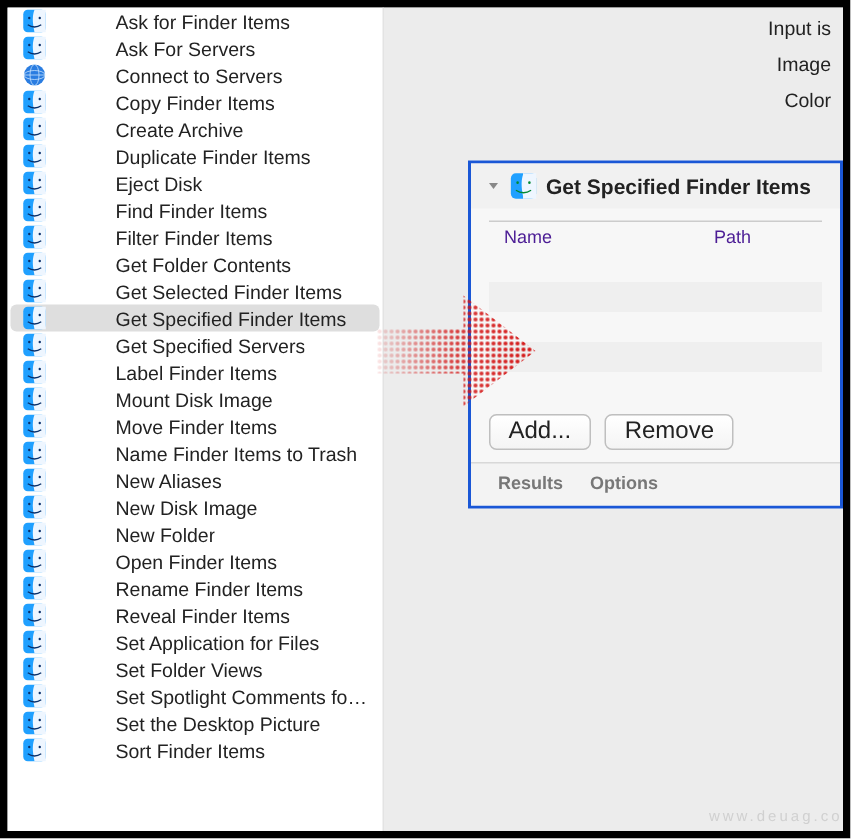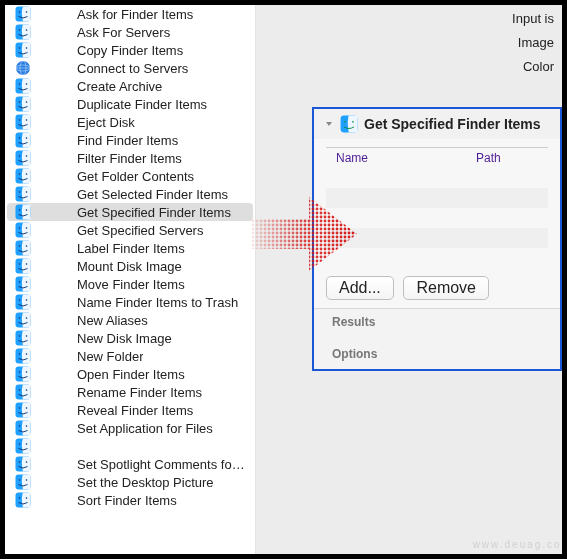--- a/index.html
+++ b/index.html
@@ -153,21 +153,20 @@
     background: linear-gradient(#ffffff, #f4f4f4);
     margin-right: 6px;
     cursor: default;
   }
   .card-footer {
     display: flex;
     border-top: 1px solid #d8d8d8;
     padding: 6px 0 8px 18px;
     gap: 18px;
     background: #f3f3f3;
-    flex-direction: column;
   }
   .card-footer .footer-tab {
     font-size: 12px;
     color: #777;
     font-weight: 600;
   }
   
   .arrow-svg {
     position: absolute;
     left: 246px;
@@ -214,50 +213,50 @@
     <circle cx="9" cy="12" r="1.6" fill="#08306b"></circle>
     <circle cx="23" cy="12" r="1.6" fill="#08306b"></circle>
     <path d="M7 21 Q16 27 25 21" stroke="#08306b" stroke-width="1.8" fill="none"></path>
   </svg>
         </span>
         <span class="label">Ask For Servers</span>
       </div>
       <div class="sidebar-item">
         <span class="icon">
           <svg width="16" height="16" viewBox="0 0 32 32">
-    <rect x="1" y="1" width="30" height="30" rx="6" fill="#20a0ff"></rect>
-    <path d="M16 1 c-3 8 -3 16 0 30 H31 V1 Z" fill="#eef6ff"></path>
-    <circle cx="9" cy="12" r="1.6" fill="#08306b"></circle>
-    <circle cx="23" cy="12" r="1.6" fill="#08306b"></circle>
-    <path d="M7 21 Q16 27 25 21" stroke="#08306b" stroke-width="1.8" fill="none"></path>
-  </svg>
-        </span>
-        <span class="label">Copy Finder Items</span>
-      </div>
-      <div class="sidebar-item">
-        <span class="icon">
-          <svg width="16" height="16" viewBox="0 0 32 32">
     <circle cx="16" cy="16" r="14" fill="#2a7de1"></circle>
     <ellipse cx="16" cy="16" rx="14" ry="6" fill="none" stroke="#cfe8ff" stroke-width="1"></ellipse>
     <ellipse cx="16" cy="16" rx="6" ry="14" fill="none" stroke="#cfe8ff" stroke-width="1"></ellipse>
     <line x1="2" y1="16" x2="30" y2="16" stroke="#cfe8ff" stroke-width="1"></line>
   </svg>
         </span>
         <span class="label">Connect to Servers</span>
       </div>
       <div class="sidebar-item">
         <span class="icon">
           <svg width="16" height="16" viewBox="0 0 32 32">
     <rect x="1" y="1" width="30" height="30" rx="6" fill="#20a0ff"></rect>
     <path d="M16 1 c-3 8 -3 16 0 30 H31 V1 Z" fill="#eef6ff"></path>
     <circle cx="9" cy="12" r="1.6" fill="#08306b"></circle>
     <circle cx="23" cy="12" r="1.6" fill="#08306b"></circle>
     <path d="M7 21 Q16 27 25 21" stroke="#08306b" stroke-width="1.8" fill="none"></path>
   </svg>
         </span>
+        <span class="label">Copy Finder Items</span>
+      </div>
+      <div class="sidebar-item">
+        <span class="icon">
+          <svg width="16" height="16" viewBox="0 0 32 32">
+    <rect x="1" y="1" width="30" height="30" rx="6" fill="#20a0ff"></rect>
+    <path d="M16 1 c-3 8 -3 16 0 30 H31 V1 Z" fill="#eef6ff"></path>
+    <circle cx="9" cy="12" r="1.6" fill="#08306b"></circle>
+    <circle cx="23" cy="12" r="1.6" fill="#08306b"></circle>
+    <path d="M7 21 Q16 27 25 21" stroke="#08306b" stroke-width="1.8" fill="none"></path>
+  </svg>
+        </span>
         <span class="label">Create Archive</span>
       </div>
       <div class="sidebar-item">
         <span class="icon">
           <svg width="16" height="16" viewBox="0 0 32 32">
     <rect x="1" y="1" width="30" height="30" rx="6" fill="#20a0ff"></rect>
     <path d="M16 1 c-3 8 -3 16 0 30 H31 V1 Z" fill="#eef6ff"></path>
     <circle cx="9" cy="12" r="1.6" fill="#08306b"></circle>
     <circle cx="23" cy="12" r="1.6" fill="#08306b"></circle>
     <path d="M7 21 Q16 27 25 21" stroke="#08306b" stroke-width="1.8" fill="none"></path>
@@ -484,20 +483,21 @@
       <div class="sidebar-item">
         <span class="icon">
           <svg width="16" height="16" viewBox="0 0 32 32">
     <rect x="1" y="1" width="30" height="30" rx="6" fill="#20a0ff"></rect>
     <path d="M16 1 c-3 8 -3 16 0 30 H31 V1 Z" fill="#eef6ff"></path>
     <circle cx="9" cy="12" r="1.6" fill="#08306b"></circle>
     <circle cx="23" cy="12" r="1.6" fill="#08306b"></circle>
     <path d="M7 21 Q16 27 25 21" stroke="#08306b" stroke-width="1.8" fill="none"></path>
   </svg>
         </span>
+        <span class="label">Set Folder Views</span>
       </div>
       <div class="sidebar-item">
         <span class="icon">
           <svg width="16" height="16" viewBox="0 0 32 32">
     <rect x="1" y="1" width="30" height="30" rx="6" fill="#20a0ff"></rect>
     <path d="M16 1 c-3 8 -3 16 0 30 H31 V1 Z" fill="#eef6ff"></path>
     <circle cx="9" cy="12" r="1.6" fill="#08306b"></circle>
     <circle cx="23" cy="12" r="1.6" fill="#08306b"></circle>
     <path d="M7 21 Q16 27 25 21" stroke="#08306b" stroke-width="1.8" fill="none"></path>
   </svg>

